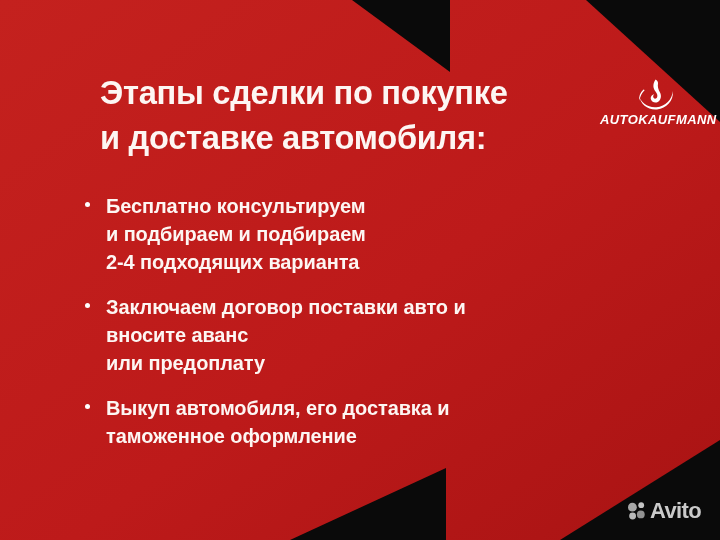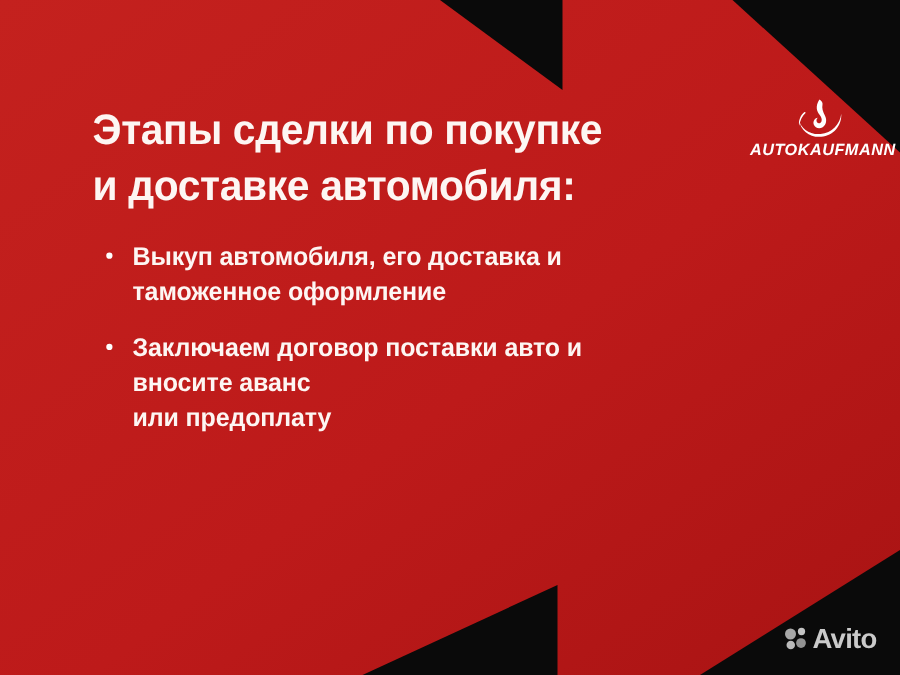--- a/index.html
+++ b/index.html
@@ -25,24 +25,23 @@
     display: block;
   }
   
   #content {
     position: absolute;
     inset: 0;
     z-index: 2;
   }
   .title-block {
     position: absolute;
-    left: 74px;
+    left: 100px;
     top: 70px;
     width: 520px;
-    margin-top: 12px;
   }
   .title-line {
     color: #fdf6f3;
     font-family: "Liberation Sans", sans-serif;
     font-weight: bold;
     font-size: 34px;
     line-height: 45px;
     letter-spacing: -0.3px;
     white-space: nowrap;
     transform: scaleX(0.96);
@@ -172,32 +171,38 @@
         <path d="M37 13 C36 21.5 29.5 28.5 20.5 29.2 C11.5 29.9 4.5 24.5 3 17.5
                  C4.5 26.5 12 32.2 21 31.4 C30.5 30.5 37.6 22.8 37 13 Z" fill="#ffffff"></path>
         <path d="M7.5 11.5 C4 14.5 2.6 19 3.4 22.6 C4.1 18.6 5.6 14.8 8.6 12.2
                  C8.4 11.9 8 11.6 7.5 11.5 Z" fill="#ffffff"></path>
       </svg>
       <span class="logo-word">AUTOKAUFMANN</span>
     </div>
 
     <div class="bullets">
 
-
       <div class="bullet-item">
         <span class="bullet-dot"></span>
-        <div class="bullet-line">Выкуп автомобиля, его доставка и</div>
-        <div class="bullet-line">таможенное оформление</div>
+        <div class="bullet-line">Бесплатно консультируем</div>
+        <div class="bullet-line">и подбираем и подбираем</div>
+        <div class="bullet-line">2-4 подходящих варианта</div>
       </div>
 
       <div class="bullet-item">
         <span class="bullet-dot"></span>
         <div class="bullet-line">Заключаем договор поставки авто и</div>
         <div class="bullet-line">вносите аванс</div>
         <div class="bullet-line">или предоплату</div>
+      </div>
+
+      <div class="bullet-item">
+        <span class="bullet-dot"></span>
+        <div class="bullet-line">Выкуп автомобиля, его доставка и</div>
+        <div class="bullet-line">таможенное оформление</div>
       </div>
 
 
     </div>
 
     <div class="avito">
       <svg class="avito-mark" viewBox="0 0 20 20">
         <circle cx="5.4" cy="7.2" r="4.4" fill="#b3b3b3"></circle>
         <circle cx="14.2" cy="5.2" r="2.9" fill="#d2d2d2"></circle>
         <circle cx="5.6" cy="16.0" r="3.4" fill="#c8c8c8"></circle>

